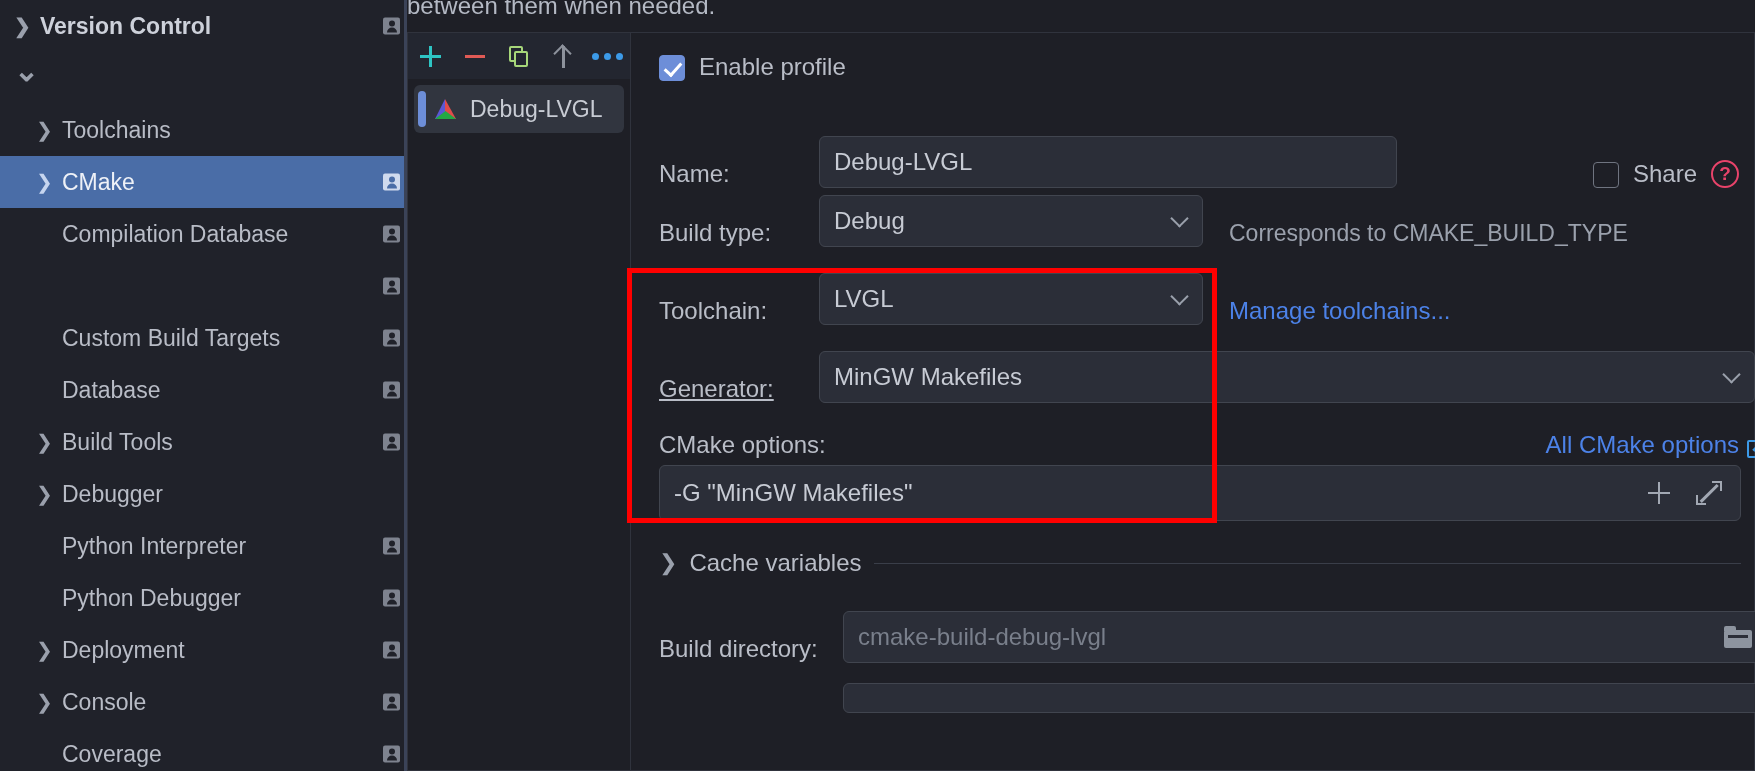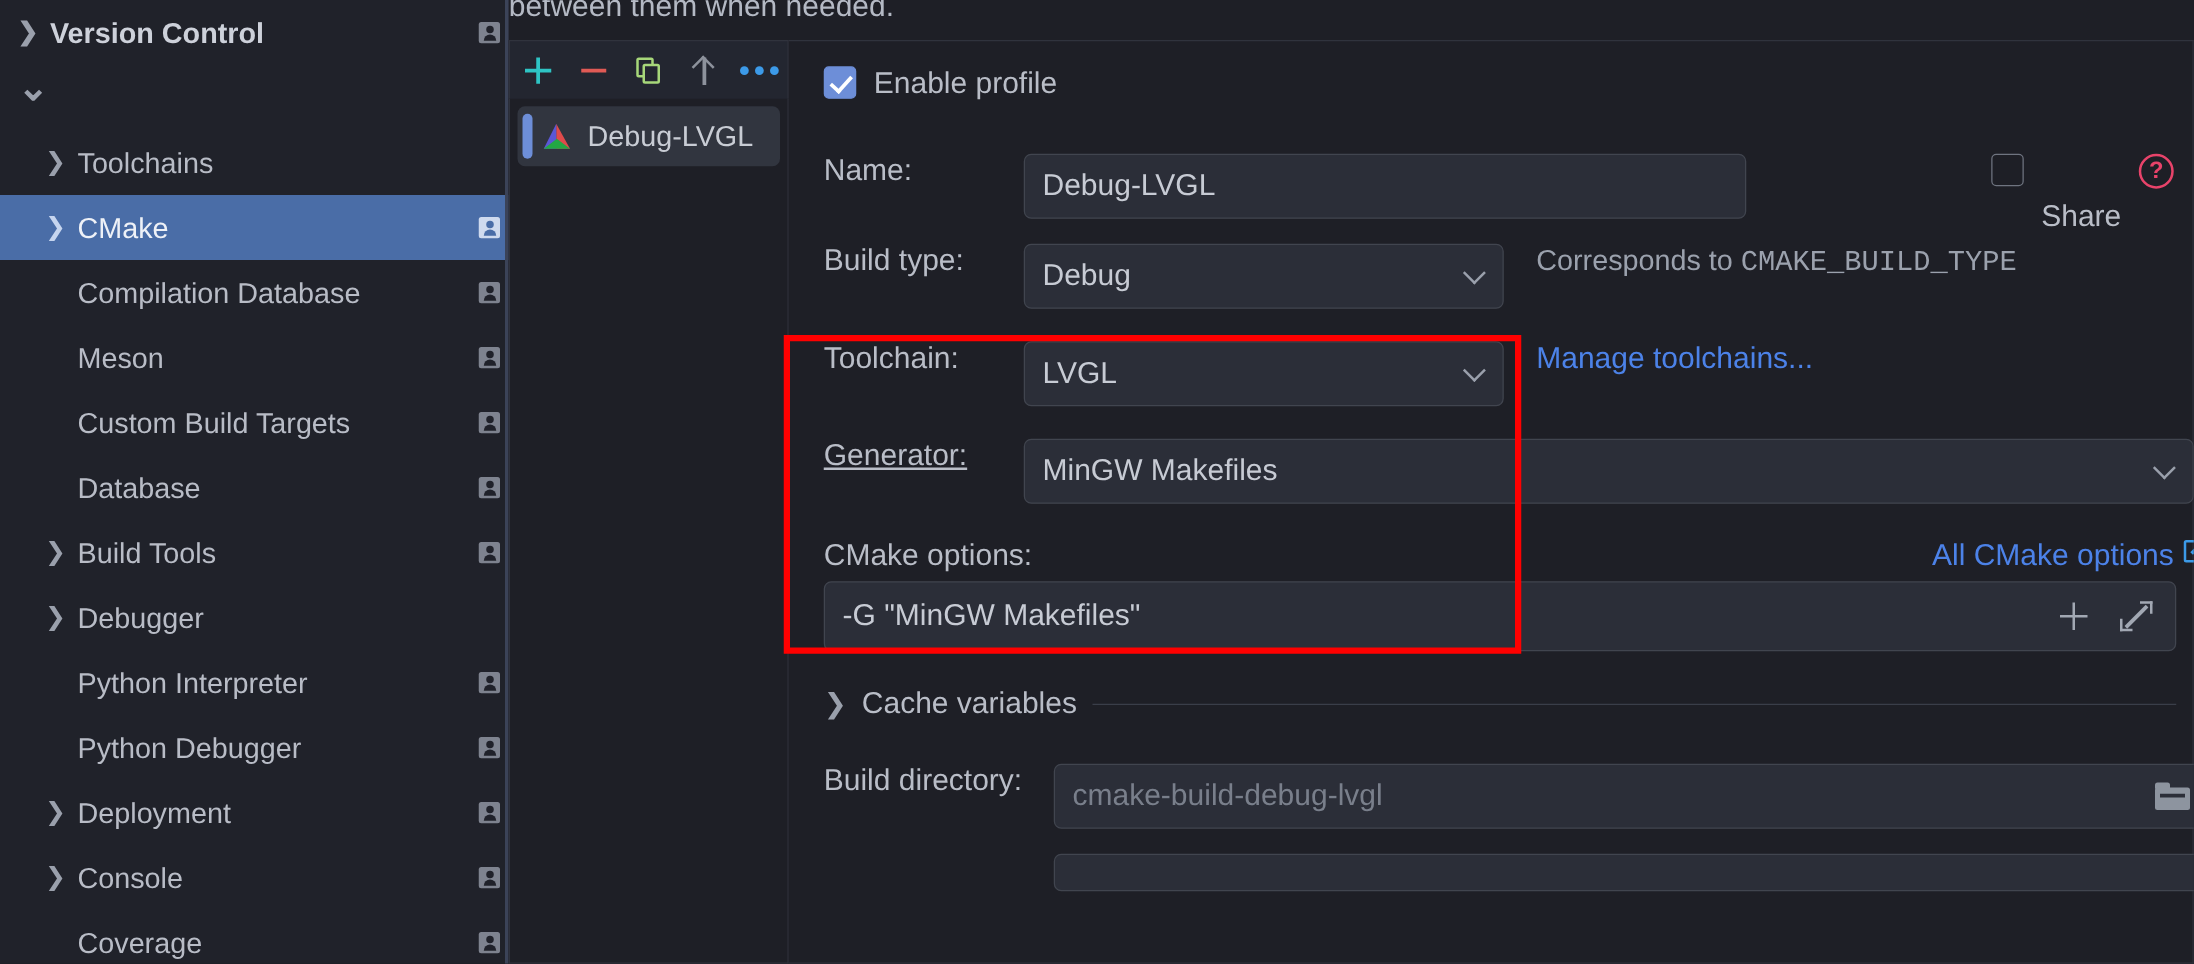--- a/index.html
+++ b/index.html
@@ -132,21 +132,21 @@
   .ico-cmake svg { display: block; }
   .profile-item .pname { flex: 1 1 auto; }
 
   
   #form {
     position: absolute; left: 224px; top: 32px; width: 1124px; height: 739px;
     border: 1px solid #30333d; border-left: none;
     background: #1e1f26;
   }
 
-  .row { position: absolute; display: flex; align-items: flex-start; }
+  .row { position: absolute; display: flex; align-items: flex-end; }
   .flabel { color: #b9bdc7; font-size: 24px; white-space: nowrap; }
 
   
   .cbox {
     width: 26px; height: 26px; border-radius: 4px; position: relative;
     border: 1px solid #6f7480; background: transparent; flex: 0 0 26px;
   }
   .cbox.checked { background: #6d8ed8; border-color: #6d8ed8; }
   .cbox.checked::after {
     content: ""; position: absolute; left: 8px; top: 3px;
@@ -163,21 +163,21 @@
     padding: 0 14px; color: #c7cbd4; font-size: 24px;
     white-space: nowrap; overflow: hidden;
   }
   .field.placeholder { color: #797f8b; }
   .field .caret {
     position: absolute; right: 16px; top: 50%; width: 13px; height: 13px;
     border-right: 2.5px solid #9aa0ac; border-bottom: 2.5px solid #9aa0ac;
     transform: translateY(-70%) rotate(45deg);
   }
   .link { color: #4c82e8; font-size: 24px; white-space: nowrap; cursor: pointer; }
-  .mono { font-family: Liberation Mono, monospace; }
+  .mono { font-family: Liberation Sans, sans-serif; }
   .corresponds { color: #9ba1ad; font-size: 23px; white-space: nowrap; }
 
   
   .ico-help {
     width: 28px; height: 28px; border-radius: 50%;
     border: 2.5px solid #e8436a; color: #e8436a;
     font-size: 19px; font-weight: bold; line-height: 23px; text-align: center;
   }
   
   .ico-ext { position: relative; width: 22px; height: 22px; flex: 0 0 22px; }
@@ -268,21 +268,20 @@
           <span class="lbl">CMake</span>
           <span class="badge-person"></span>
         </div>
         <div class="tree-row lvl1">
           <span class="chev empty">❯</span>
           <span class="lbl">Compilation Database</span>
           <span class="badge-person"></span>
         </div>
         <div class="tree-row lvl1">
           <span class="chev empty">❯</span>
-          <span class="lbl">Meson</span>
           <span class="badge-person"></span>
         </div>
         <div class="tree-row lvl1">
           <span class="chev empty">❯</span>
           <span class="lbl">Custom Build Targets</span>
           <span class="badge-person"></span>
         </div>
         <div class="tree-row lvl1">
           <span class="chev empty">❯</span>
           <span class="lbl">Database</span>

